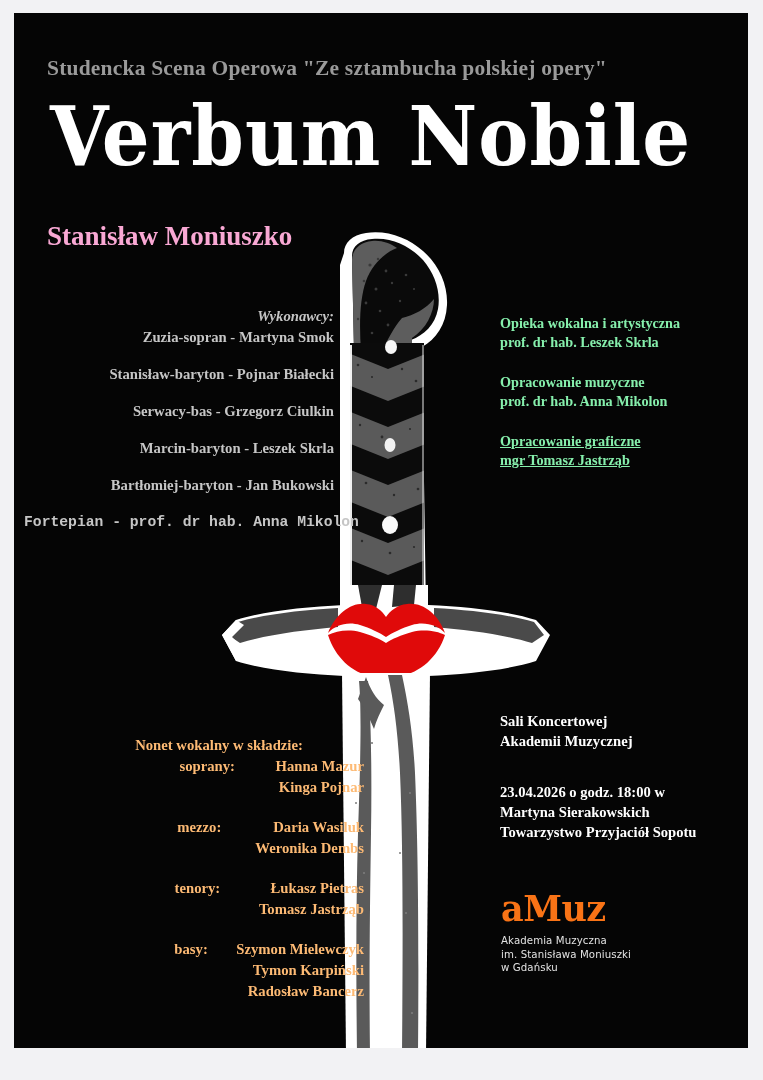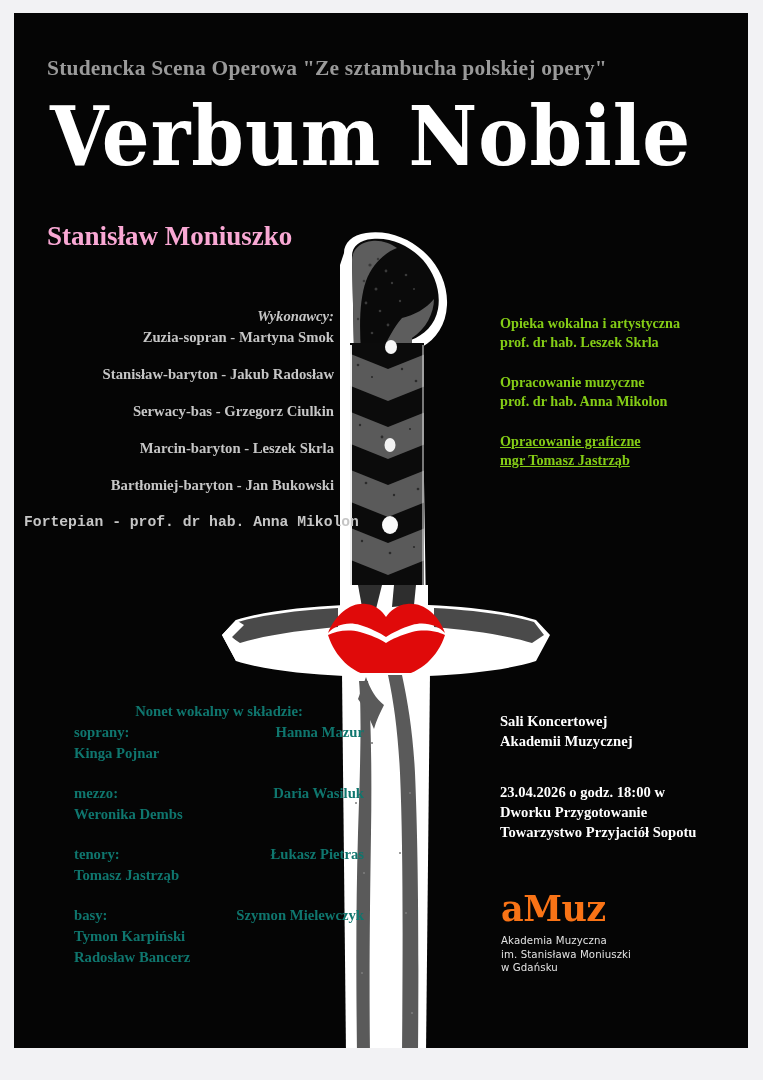--- a/index.html
+++ b/index.html
@@ -82,47 +82,47 @@
   .cast-col .row { margin-bottom: 22px; white-space: nowrap; }
   .cast-col .row.tight { margin-bottom: 6px; font-style: italic; }
   .cast-col .row:last-child { margin-bottom: 8px; font-family: Liberation Mono, monospace; }
 
   .credits-col {
     position: absolute;
     left: 486px;
     top: 301px;
     width: 262px;
     text-align: left;
-    color: #84cc16;
+    color: #86efac;
     font-size: 14.2px;
     font-weight: bold;
     line-height: 19px;
   }
   .credits-col .block { margin-bottom: 21px; }
   .credits-col .block.gap { margin-bottom: 36px; }
   .credits-col .block:last-child { margin-bottom: 0; text-decoration: underline; }
 
   
   .nonet {
     position: absolute;
     left: 60px;
-    top: 688px;
+    top: 722px;
     width: 290px;
-    color: #0f766e;
+    color: #fdba74;
     font-size: 14.7px;
     font-weight: bold;
     line-height: 21px;
     text-align: right;
   }
   .nonet .hdr { text-align: center; white-space: nowrap; }
   .nonet .grp { margin-top: 19px; }
   .nonet .grp.first { margin-top: 0; }
   .nonet .ln {
     display: flex;
-    justify-content: space-between;
+    justify-content: flex-end;
     white-space: nowrap;
   }
   .nonet .lbl {
     text-align: left;
     width: 96px;
     flex: none;
   }
   .nonet .lbl.narrow { width: 62px; }
   .nonet .nm { text-align: left; }
 
@@ -316,21 +316,21 @@
       </g>
     </svg>
 
     <div class="subtitle">Studencka Scena Operowa "Ze sztambucha polskiej opery"</div>
     <div class="main-title">Verbum Nobile</div>
     <div class="composer">Stanisław Moniuszko</div>
 
     <div class="cast-col">
       <div class="row tight">Wykonawcy:</div>
       <div class="row">Zuzia-sopran - Martyna Smok</div>
-      <div class="row">Stanisław-baryton - Jakub Radosław</div>
+      <div class="row">Stanisław-baryton - Pojnar Białecki</div>
       <div class="row">Serwacy-bas - Grzegorz Ciulkin</div>
       <div class="row">Marcin-baryton - Leszek Skrla</div>
       <div class="row">Bartłomiej-baryton - Jan Bukowski</div>
       <div class="row">Fortepian - prof. dr hab. Anna Mikolon</div>
     </div>
 
     <div class="credits-col">
       <div class="block">
         <div>Opieka wokalna i artystyczna</div>
         <div>prof. dr hab. Leszek Skrla</div>
@@ -388,21 +388,21 @@
       </div>
     </div>
 
     <div class="dates">
       <div class="ev">
         <div>Sali Koncertowej</div>
         <div>Akademii Muzycznej</div>
       </div>
       <div class="ev">
         <div>23.04.2026 o godz. 18:00 w</div>
-        <div>Dworku Przygotowanie</div>
+        <div>Martyna Sierakowskich</div>
         <div>Towarzystwo Przyjaciół Sopotu</div>
       </div>
     </div>
 
     <div class="logo-wrap">
       <div class="logo-mark">aMuz</div>
       <div class="logo-sub">
         <div>Akademia Muzyczna</div>
         <div>im. Stanisława Moniuszki</div>
         <div>w Gdańsku</div>

